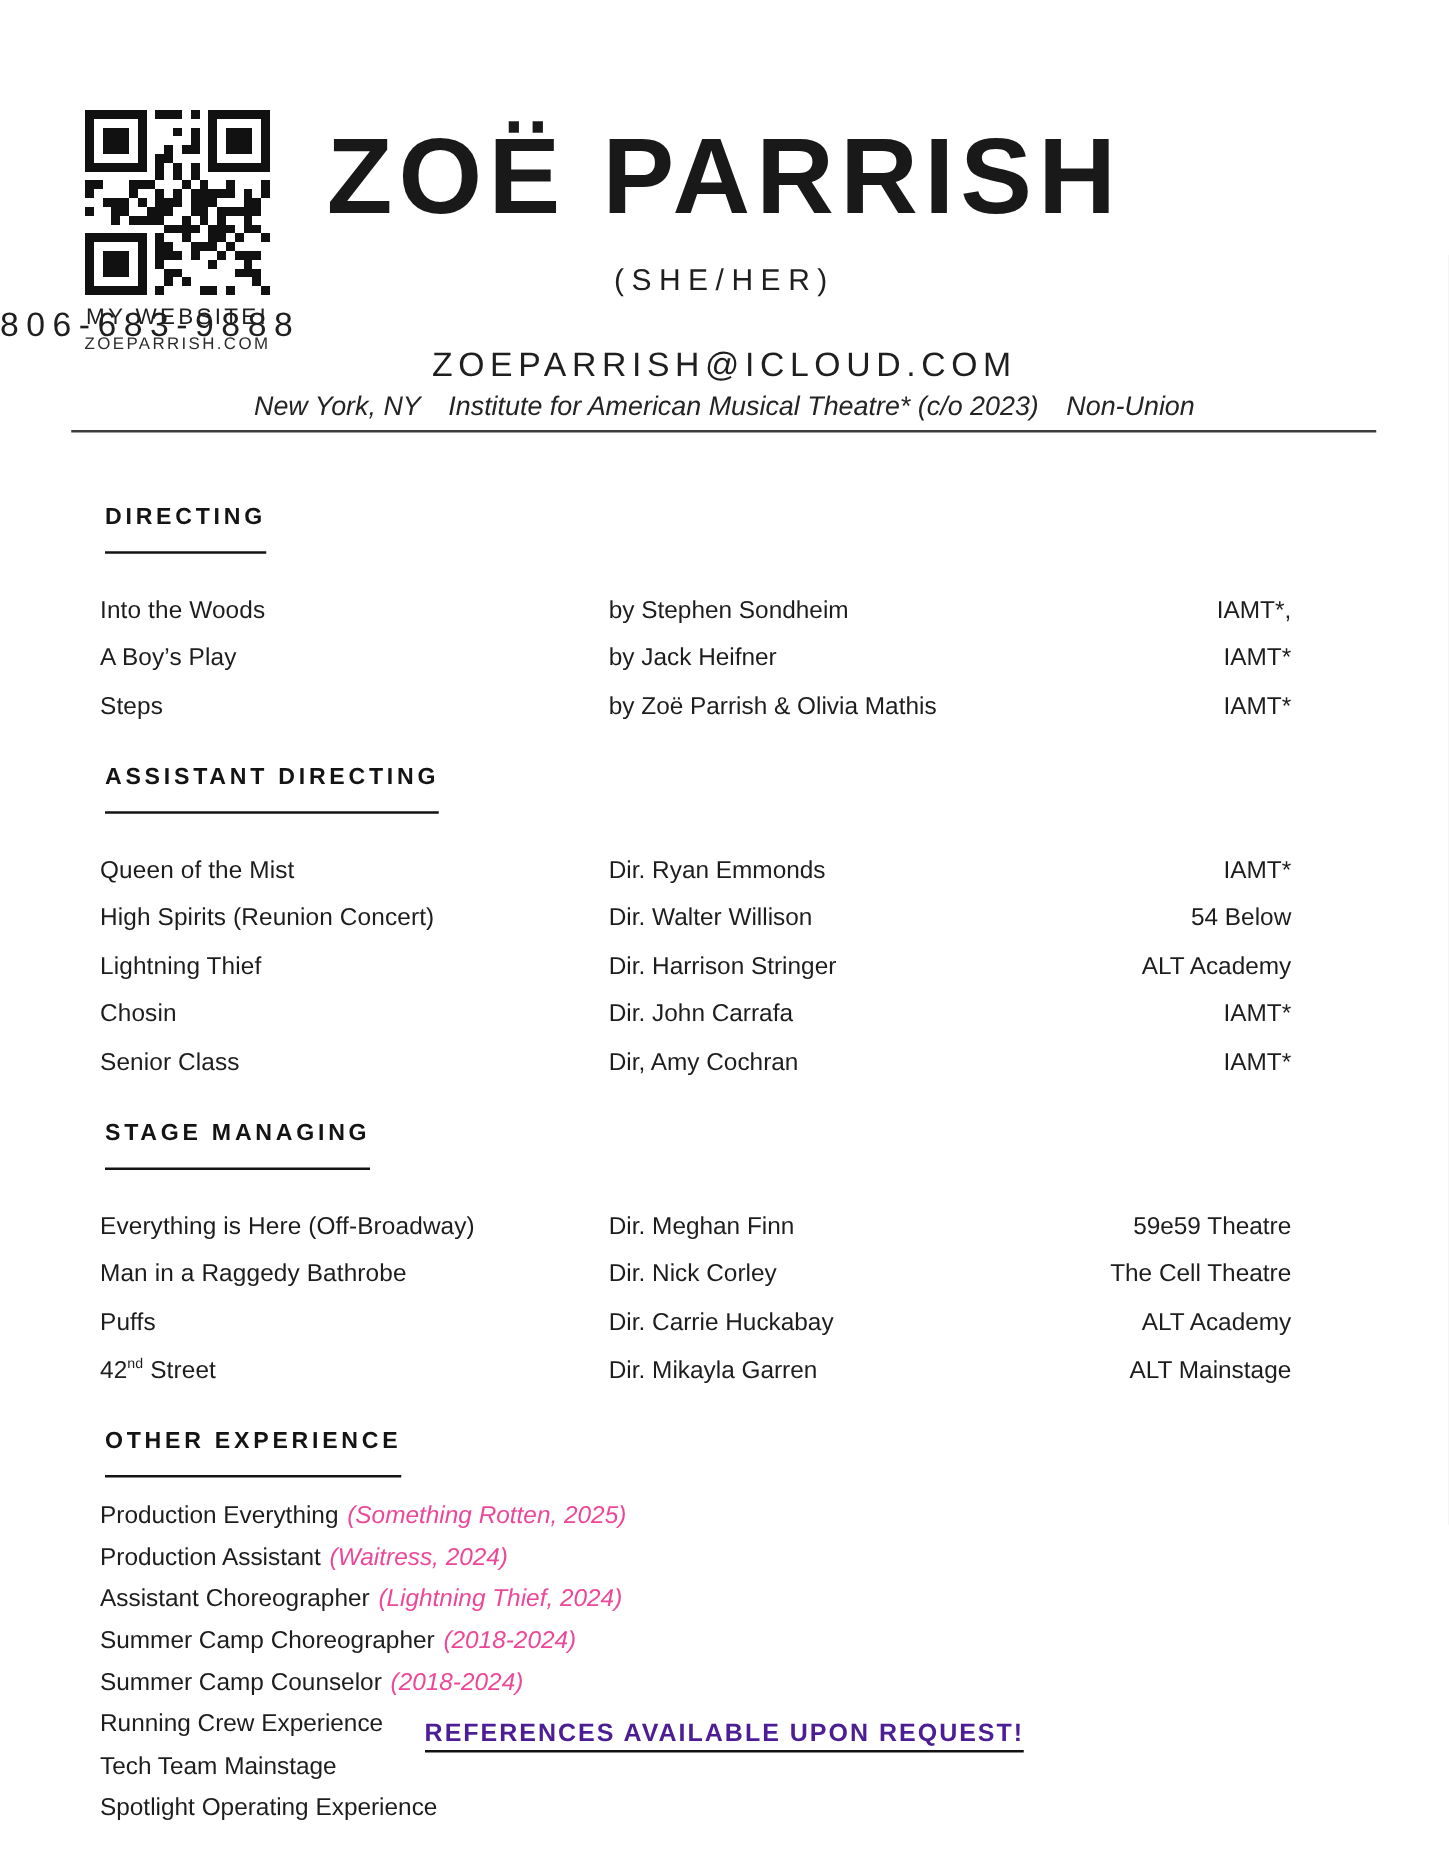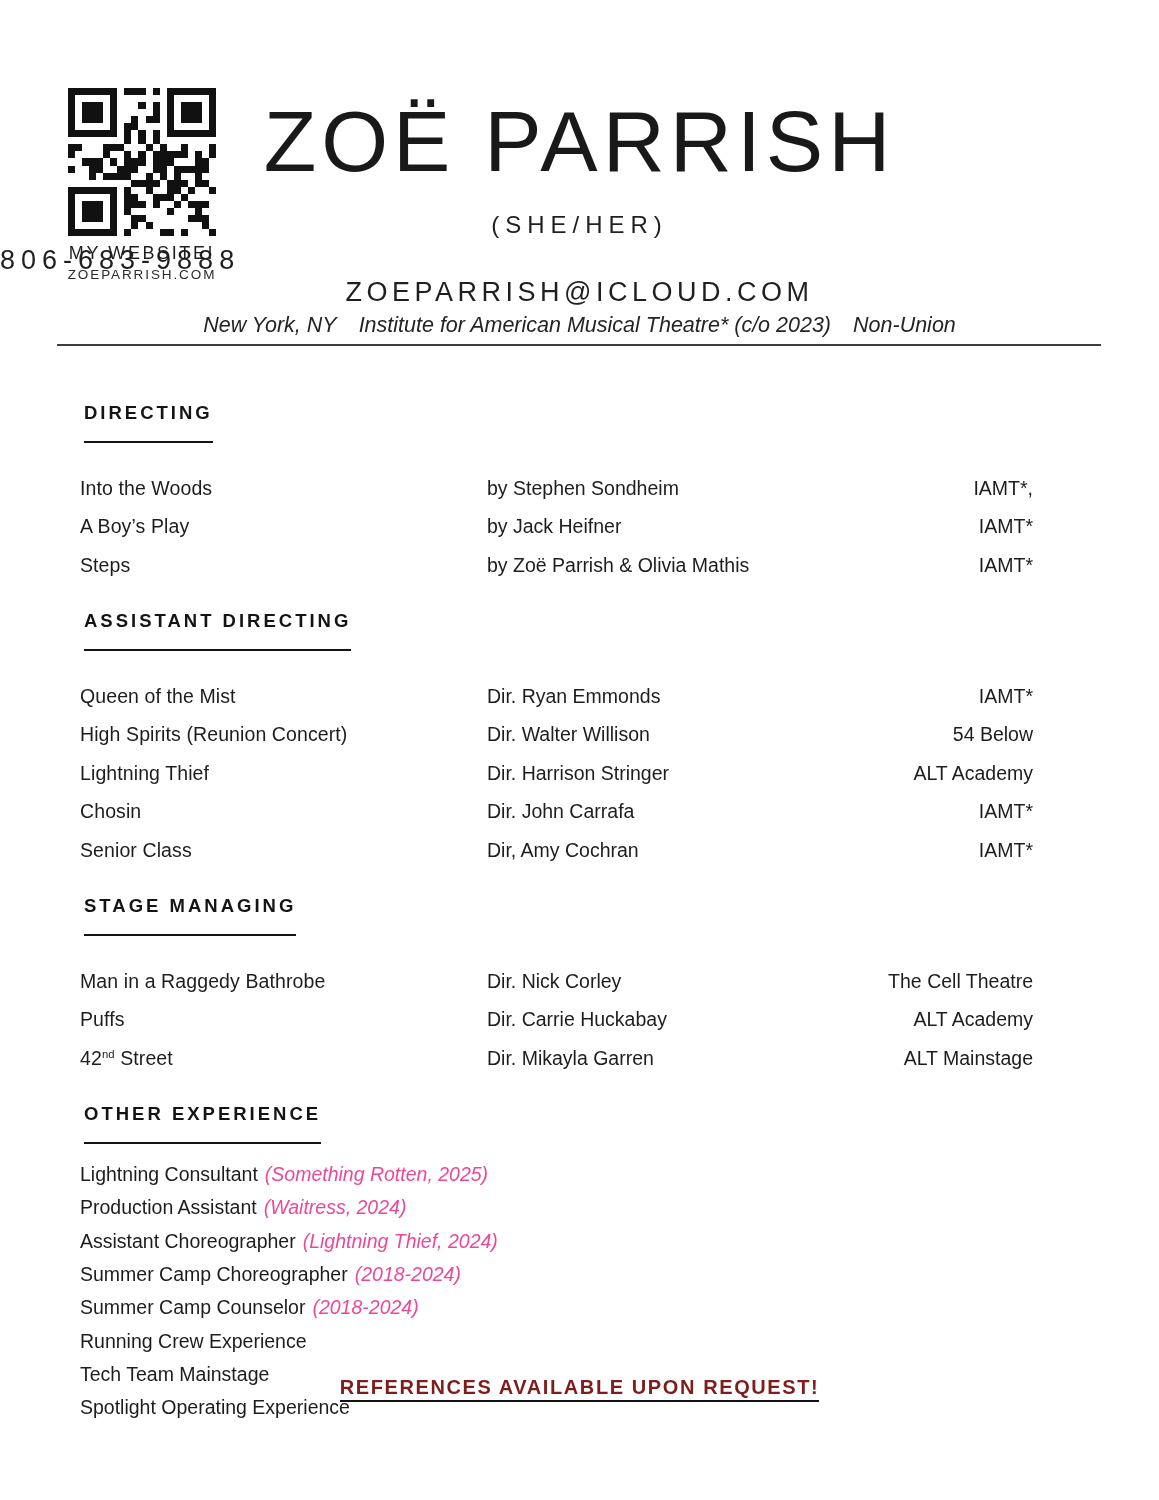--- a/index.html
+++ b/index.html
@@ -9,21 +9,21 @@
     font-family:"Liberation Sans","DejaVu Sans",sans-serif;
   }
   
   .qr-block { position:absolute; left:66px; top:88px; width:152px; text-align:center; }
   .qr-block svg { display:block; margin:0 auto; }
   .qr-cap1 { margin-top:7px; font-size:18px; letter-spacing:2.6px; color:#1f1f1f; white-space:nowrap; }
   .qr-cap2 { margin-top:3px; font-size:13.5px; letter-spacing:1.9px; color:#2b2b2b; white-space:nowrap; }
 
   .name {
     position:absolute; left:0; top:92px; width:100%; text-align:center;
-    font-size:86px; font-weight:400; letter-spacing:5px; color:#191919; line-height:1.15;
+    font-size:86px; font-weight:700; letter-spacing:5px; color:#191919; line-height:1.15;
     white-space:nowrap;
   }
   .pronouns { position:absolute; top:211px; left:0; width:100%; text-align:center;
     font-size:24px; letter-spacing:6px; color:#1f1f1f; }
   .phone { position:absolute; top:245px; left:0; width:100%; 
     font-size:27px; letter-spacing:6px; color:#1f1f1f; }
   .email { position:absolute; top:277px; left:0; width:100%; text-align:center;
     font-size:27px; letter-spacing:4.5px; color:#1f1f1f; }
   .info-line { position:absolute; top:313px; left:0; width:100%;
     display:flex; justify-content:center; gap:22px;
@@ -46,21 +46,21 @@
   sup { font-size:58%; vertical-align:super; }
 
   
   .other-items { margin-top:10px; }
   .oi { height:33.4px; display:flex; align-items:center; font-size:19.5px; color:#1d1d1d; }
   .oi .note { font-style:italic; color:#ec4899; margin-left:7px; }
 
   
   .footer-wrap { position:absolute; top:1376px; left:0; width:100%; text-align:center; }
   .footer-text { display:inline-block; font-size:20px; font-weight:700; letter-spacing:1.6px;
-    color:#7f1d1d; border-bottom:2.5px solid #121212; padding-bottom:1px; white-space:nowrap; }
+    color:#4c1d95; border-bottom:2.5px solid #121212; padding-bottom:1px; white-space:nowrap; }
 </style>
 </head>
 <body>
 
 <div class="page">
 
   <div class="qr-block">
     <svg id="qr-svg" width="148" height="148" viewBox="0 0 147 147" shape-rendering="crispEdges">
         <rect x="0" y="0" width="7" height="7" fill="#111"></rect>
         <rect x="7" y="0" width="7" height="7" fill="#111"></rect>
@@ -346,20 +346,25 @@
               <div class="c2">Dir, Amy Cochran</div>
               <div class="c3">IAMT*</div>
             </div>
           </div>
   </section>
 
   <section class="section">
     <h2 class="section-title">STAGE MANAGING</h2>
     <div class="rows">
             <div class="row">
+              <div class="c1">Everything is Here (Off-Broadway)</div>
+              <div class="c2">Dir. Meghan Finn</div>
+              <div class="c3">59e59 Theatre</div>
+            </div>
+            <div class="row">
               <div class="c1">Man in a Raggedy Bathrobe</div>
               <div class="c2">Dir. Nick Corley</div>
               <div class="c3">The Cell Theatre</div>
             </div>
             <div class="row">
               <div class="c1">Puffs</div>
               <div class="c2">Dir. Carrie Huckabay</div>
               <div class="c3">ALT Academy</div>
             </div>
             <div class="row">
@@ -368,21 +373,21 @@
               <div class="c3">ALT Mainstage</div>
             </div>
           </div>
   </section>
 </div>
 
     <section class="section">
       <h2 class="section-title">OTHER EXPERIENCE</h2>
       <div class="other-items" id="other-items">
           <div class="oi">
-            <span>Lightning Consultant</span>
+            <span>Production Everything</span>
             <span class="note">(Something Rotten, 2025)</span>
           </div>
           <div class="oi">
             <span>Production Assistant</span>
             <span class="note">(Waitress, 2024)</span>
           </div>
           <div class="oi">
             <span>Assistant Choreographer</span>
             <span class="note">(Lightning Thief, 2024)</span>
           </div>

